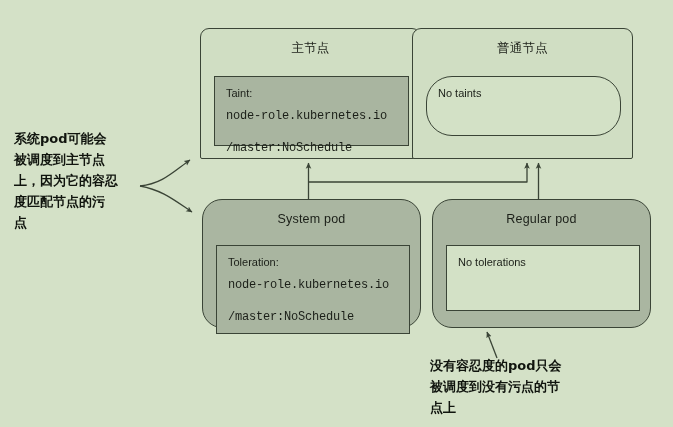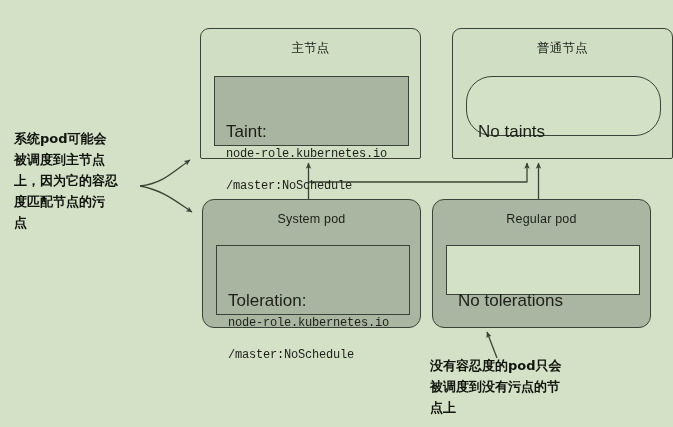--- a/index.html
+++ b/index.html
@@ -30,21 +30,21 @@
     position: absolute;
     box-sizing: border-box;
     border: 1.2px solid #3a4436;
   }
   .node-box {
     background: #d0dec3;
     border-radius: 9px 9px 2px 2px;
   }
   .pod-box {
     background: #aab6a1;
-    border-radius: 12px;
+    border-radius: 20px;
   }
   .box-title {
     position: absolute;
     left: 0;
     right: 0;
     text-align: center;
     font-size: 12.5px;
     letter-spacing: .2px;
     white-space: nowrap;
   }
@@ -54,24 +54,23 @@
   .inner {
     position: absolute;
     box-sizing: border-box;
     border: 1.2px solid #3a4436;
     padding: 9px 11px 8px 11px;
   }
   .inner-gray  { background: #a9b5a0; }
   .inner-light { background: #d3e1c6; }
 
   .inner-label {
-    font-size: 17px;
+    font-size: 11px;
     line-height: 15px;
     white-space: nowrap;
-    margin-top: 38px;
   }
   .mono {
     font-family: "Liberation Mono", "DejaVu Sans Mono", monospace;
     font-size: 12px;
     line-height: 16px;
     letter-spacing: -0.2px;
     white-space: nowrap;
     margin-top: 16px;
   }
   .gap-top { margin-top: 7px; }
@@ -126,39 +125,39 @@
 
   <div class="box node-box" style="left:200px; top:28px; width:221px; height:131px;">
     <div class="box-title">主节点</div>
     <div class="inner inner-gray" style="left:13px; top:47px; width:195px; height:70px;">
       <div class="inner-label">Taint:</div>
       <div class="mono gap-top">node-role.kubernetes.io</div>
       <div class="mono">/master:NoSchedule</div>
     </div>
   </div>
 
-  <div class="box node-box" style="left:452px; top:28px; width:221px; height:131px;">
+  <div class="box node-box" style="left:412px; top:28px; width:221px; height:131px;">
     <div class="box-title">普通节点</div>
     <div class="inner inner-light" style="left:13px; top:47px; width:195px; height:60px;border-radius:26px;">
       <div class="inner-label">No taints</div>
     </div>
   </div>
 
   <div class="box pod-box" style="left:202px; top:199px; width:219px; height:129px;">
     <div class="box-title">System pod</div>
-    <div class="inner inner-gray" style="left:13px; top:45px; width:194px; height:70px;">
+    <div class="inner inner-gray" style="left:13px; top:45px; width:194px; height:89px;">
       <div class="inner-label">Toleration:</div>
       <div class="mono gap-top">node-role.kubernetes.io</div>
       <div class="mono">/master:NoSchedule</div>
     </div>
   </div>
 
   <div class="box pod-box" style="left:432px; top:199px; width:219px; height:129px;">
     <div class="box-title">Regular pod</div>
-    <div class="inner inner-light" style="left:13px; top:45px; width:194px; height:50px;">
+    <div class="inner inner-light" style="left:13px; top:45px; width:194px; height:66px;">
       <div class="inner-label">No tolerations</div>
     </div>
   </div>
 
   <div class="annotation" style="left:14px; top:128px; width:150px;">系统pod可能会
 被调度到主节点
 上，因为它的容忍
 度匹配节点的污
 点</div>
 

